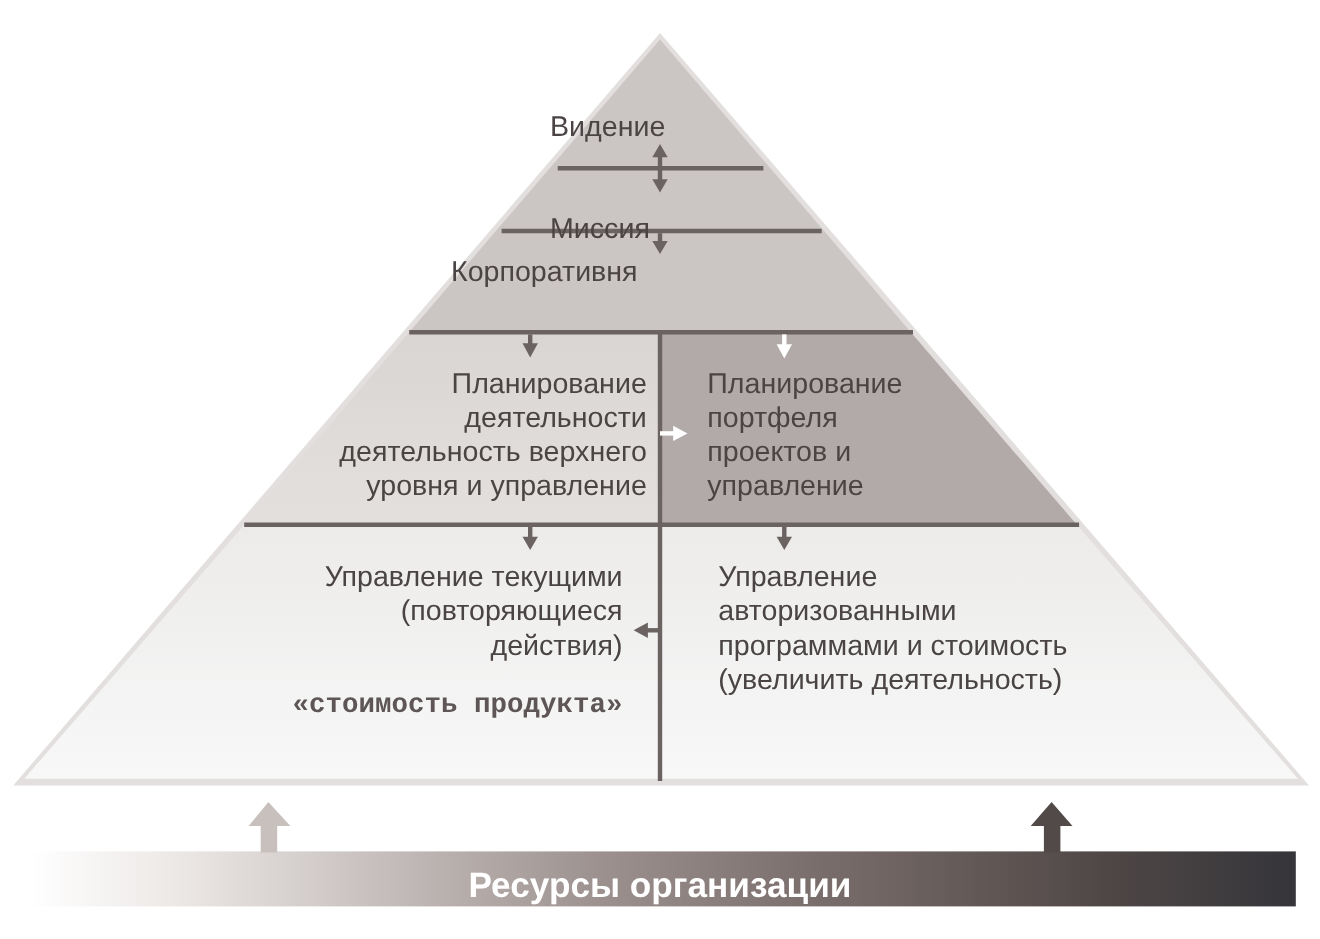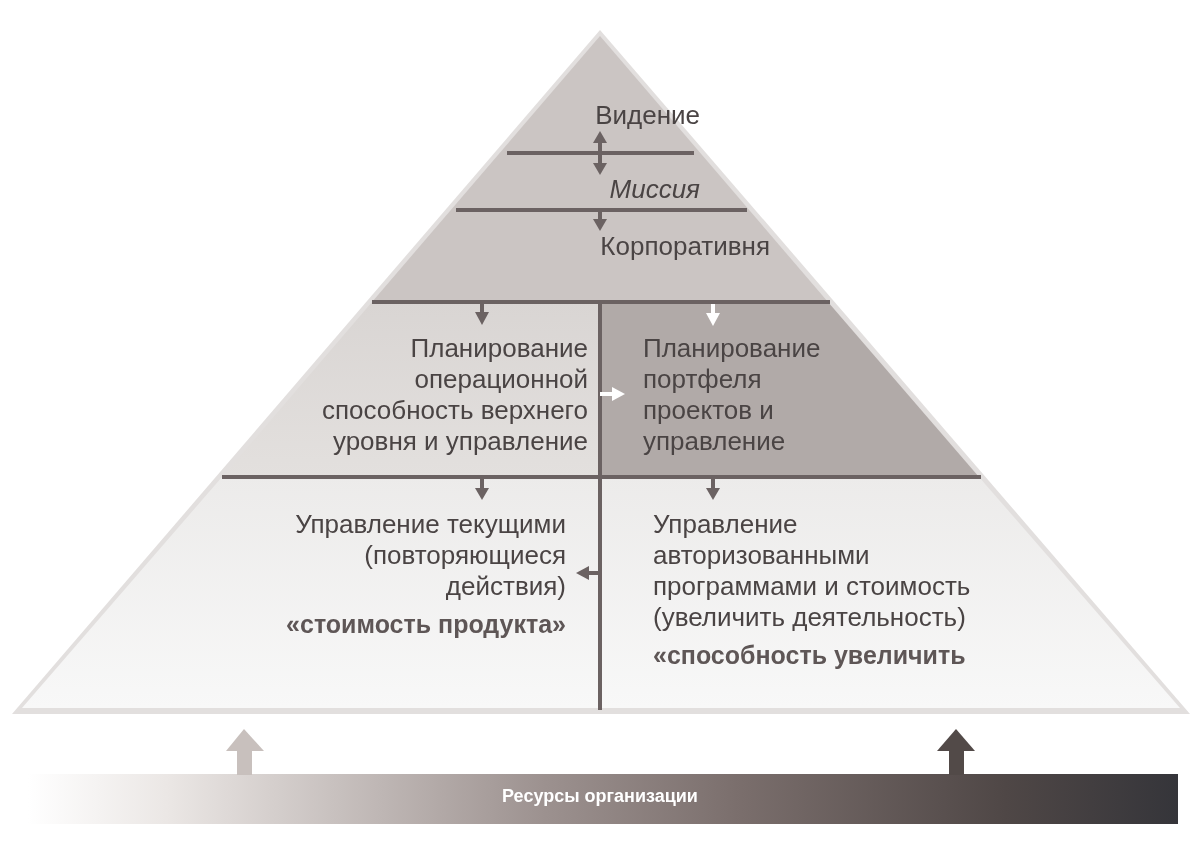--- a/index.html
+++ b/index.html
@@ -1,24 +1,24 @@
 <!DOCTYPE html>
 <html><head>
   <meta charset="utf-8">
   <style>
     html, body { margin: 0; padding: 0; background: #ffffff; }
     body { width: 1200px; height: 854px; position: relative; overflow: hidden;
            font-family: "Liberation Sans", "DejaVu Sans", sans-serif; }
     #diagram { position: absolute; left: 0; top: 0; width: 1200px; height: 854px; }
     .lbl { position: absolute; color: #4a4444; font-size: 26px; line-height: 31px; white-space: nowrap; }
-    .center { text-align: right; }
+    .center { text-align: left; }
     .right { text-align: right; }
     .left { text-align: left; }
     .bold { font-weight: bold; color: #5e5656; font-size: 25px; }
-    .bar-label { position: absolute; color: #ffffff; font-weight: bold; font-size: 18px;
+    .bar-label { position: absolute; color: #ffffff; font-weight: bold; font-size: 32px;
                  left: 0; width: 1200px; text-align: center; top: 786px; }
     .line-block { display: block; }
   </style>
 </head>
 <body>
 
 <svg id="diagram" viewBox="0 0 1200 854" xmlns="http://www.w3.org/2000/svg">
   <defs>
     <linearGradient id="barGrad" x1="0" y1="0" x2="1" y2="0">
       <stop offset="0" stop-color="#ffffff"></stop>
@@ -102,48 +102,47 @@
     <polygon points="244,729 226,751 264,751"></polygon>
   </g>
   <g fill="#524a48">
     <rect x="949" y="750" width="15" height="25"></rect>
     <polygon points="956,729 937,751 975,751"></polygon>
   </g>
 </svg>
 
 <div class="lbl center" style="left:500px; width:200px; top:100px;">Видение</div>
 
-<div class="lbl center" style="left:500px; width:200px; top:174px;font-style:italic;">Миссия</div>
+<div class="lbl center" style="left:500px; width:200px; top:192px;">Миссия</div>
 
 <div class="lbl center" style="left:410px; width:360px; top:231px;">
   <span class="line-block">Корпоративня</span>
 </div>
 
 <div class="lbl right" style="left:240px; width:348px; top:333px;">
   <span class="line-block">Планирование</span>
-  <span class="line-block">операционной</span>
-  <span class="line-block">способность верхнего</span>
+  <span class="line-block">деятельности</span>
+  <span class="line-block">деятельность верхнего</span>
   <span class="line-block">уровня и управление</span>
 </div>
 
 <div class="lbl left" style="left:643px; width:300px; top:333px;">
   <span class="line-block">Планирование</span>
   <span class="line-block">портфеля</span>
   <span class="line-block">проектов и</span>
   <span class="line-block">управление</span>
 </div>
 
 <div class="lbl right" style="left:240px; width:326px; top:509px;">
   <span class="line-block">Управление текущими</span>
   <span class="line-block">(повторяющиеся</span>
   <span class="line-block">действия)</span>
-  <span class="line-block bold" style="margin-top:7px;">«стоимость продукта»</span>
+  <span class="line-block bold" style="margin-top:23px;font-family:Liberation Mono, monospace;">«стоимость продукта»</span>
 </div>
 
 <div class="lbl left" style="left:653px; width:360px; top:509px;">
   <span class="line-block">Управление</span>
   <span class="line-block">авторизованными</span>
   <span class="line-block">программами и стоимость</span>
   <span class="line-block">(увеличить деятельность)</span>
-  <span class="line-block bold" style="margin-top:7px;">«способность увеличить</span>
 </div>
 
 <div class="bar-label">Ресурсы организации</div>
 
 </body></html>

